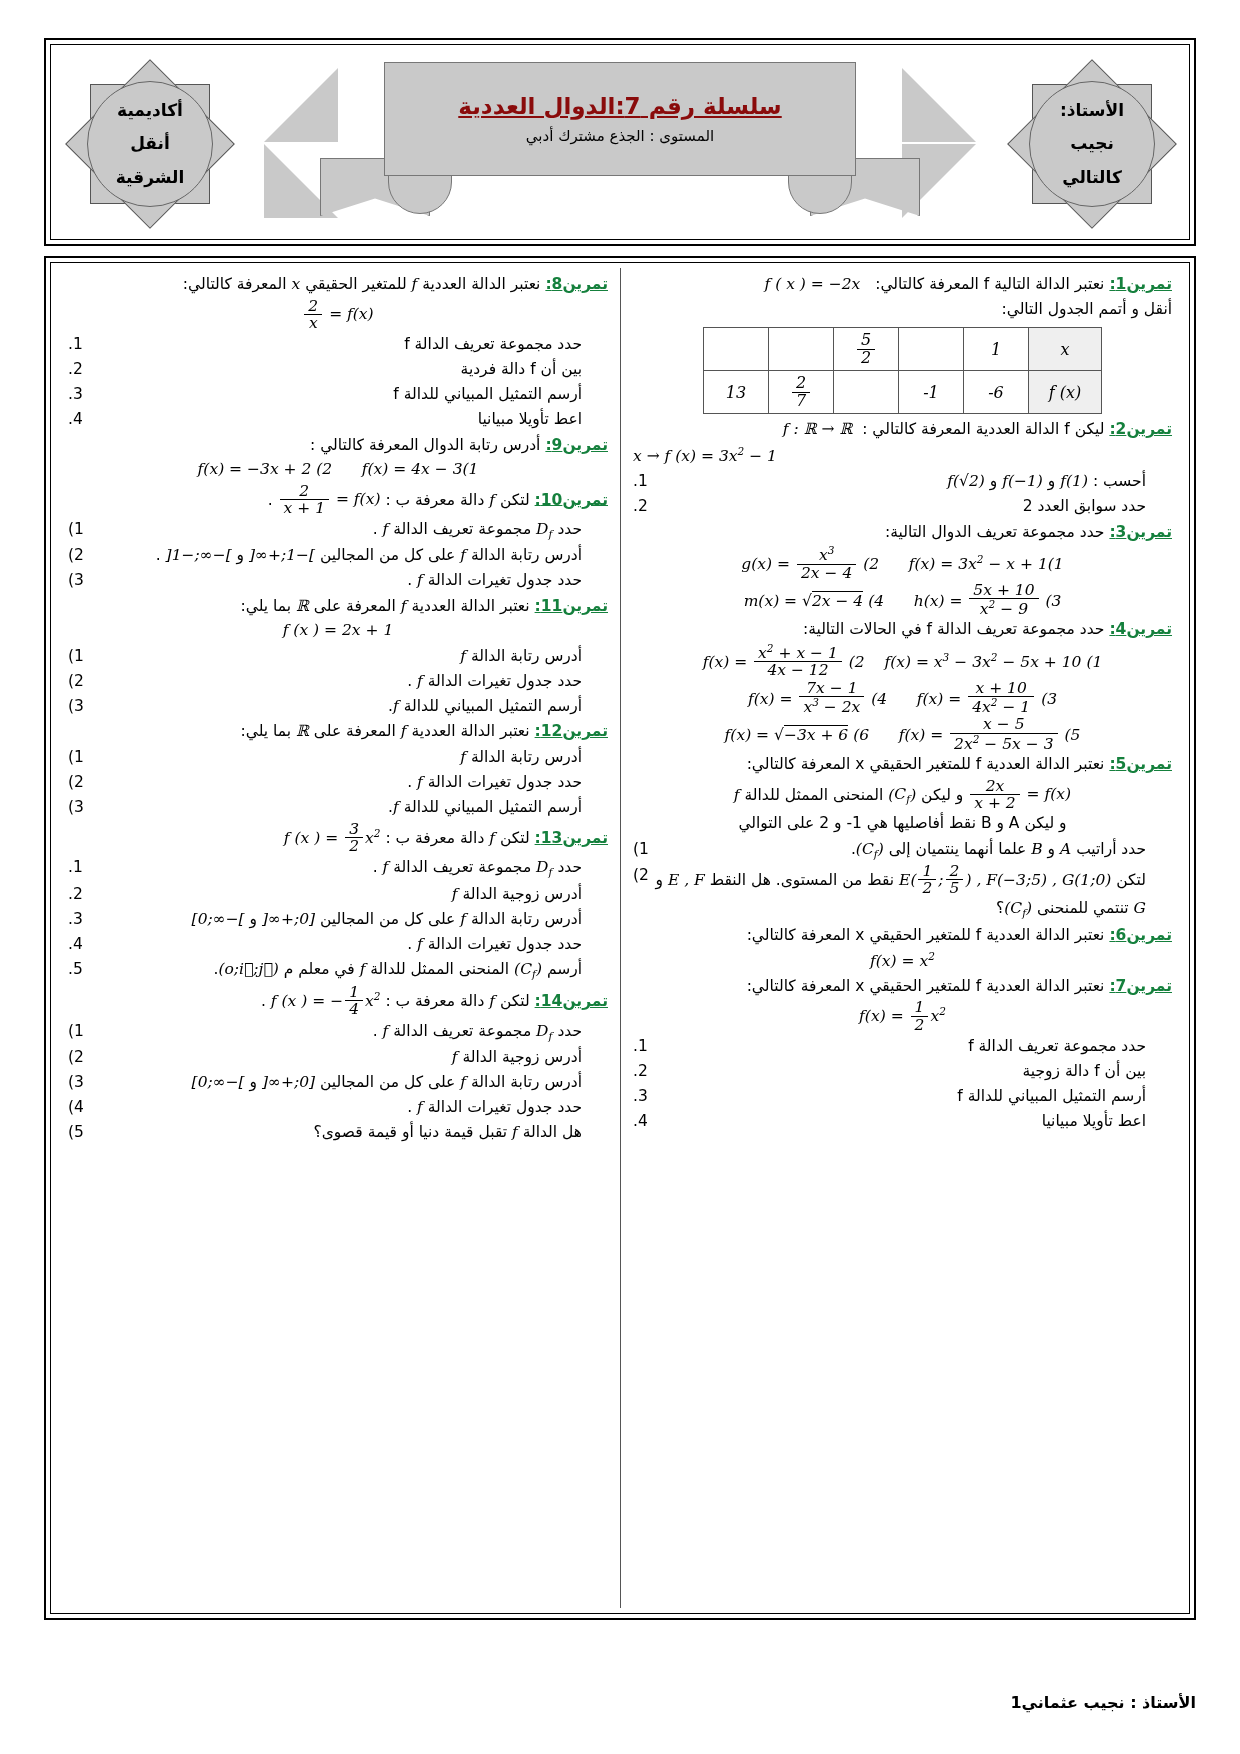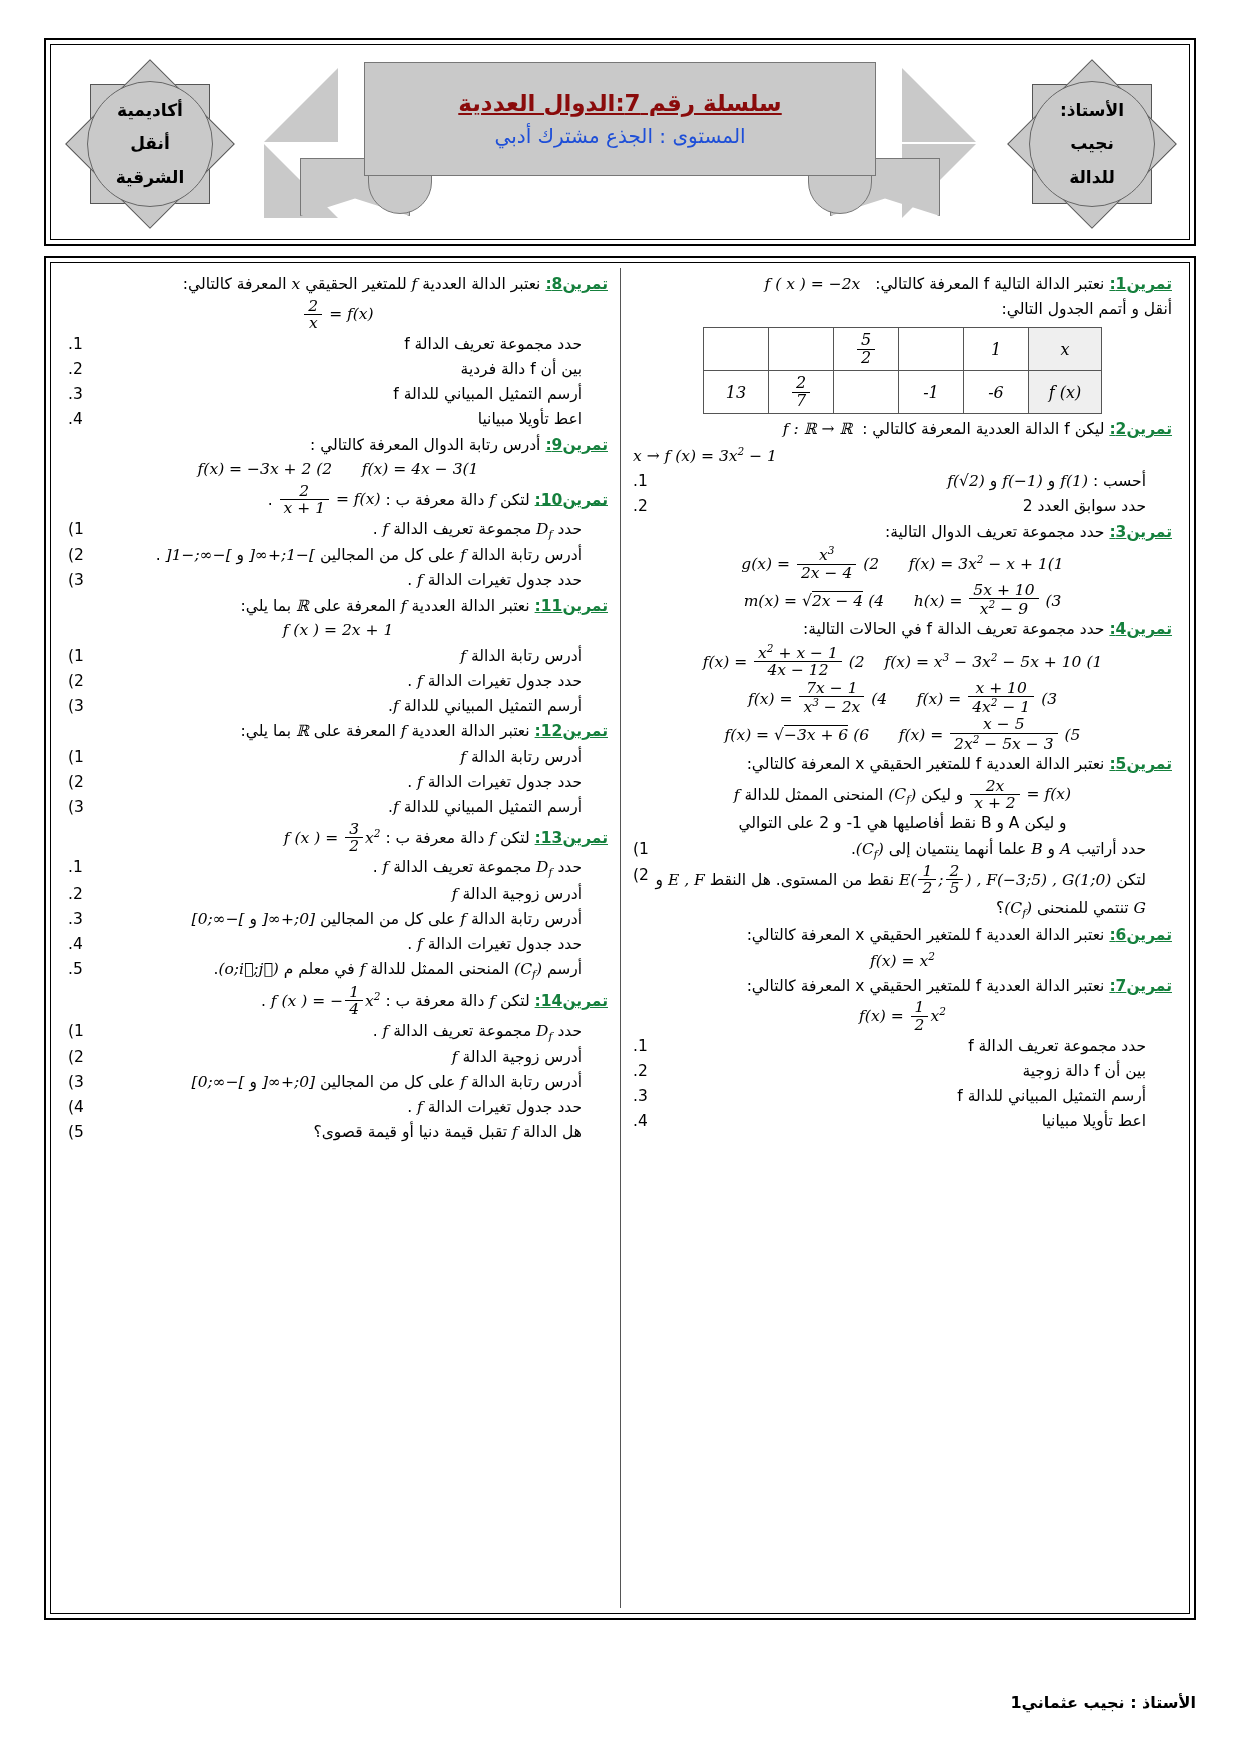--- a/index.html
+++ b/index.html
@@ -68,43 +68,43 @@
     gap: 12px;
   }
   .badge-left { left: 18px; }
   .badge-right { right: 18px; }
 
   .ribbon {
     position: absolute;
     left: 50%;
     transform: translateX(-50%);
     top: 22px;
-    width: 512px;
+    width: 472px;
   }
   .ribbon .body {
     background: #c9c9c9;
     border: 1px solid #777;
     height: 112px;
     display: flex;
     flex-direction: column;
     align-items: center;
     justify-content: center;
     position: relative;
     z-index: 3;
   }
   .ribbon .title {
     font-size: 23px;
     font-weight: bold;
     color: #8a0b0b;
     text-decoration: underline;
     margin-bottom: 8px;
   }
   .ribbon .subtitle {
-    font-size: 20px;
-    color: #1d4ed8;
+    font-size: 15px;
+    color: #000000;
   }
   .ribbon .tail {
     position: absolute;
     top: 96px;
     width: 108px; height: 56px;
     background: #c9c9c9;
     border: 1px solid #777;
     z-index: 1;
   }
   .ribbon .tail.l { left: -64px; clip-path: polygon(0 0, 100% 0, 100% 100%, 50% 70%, 0 100%); }
@@ -260,21 +260,21 @@
       <i class="a"></i>
         <i class="b"></i>
     </div>
 
     <div class="badge badge-right">
       <div class="star"></div>
       <div class="star r"></div>
       <div class="circle">
         <span>الأستاذ:</span>
         <span>نجيب</span>
-        <span>للدالة</span>
+        <span>كالتالي</span>
       </div>
     </div>
 
     <div class="badge badge-left">
       <div class="star"></div>
       <div class="star r"></div>
       <div class="circle">
         <span>أكاديمية</span>
         <span>أنقل</span>
         <span>الشرقية</span>

